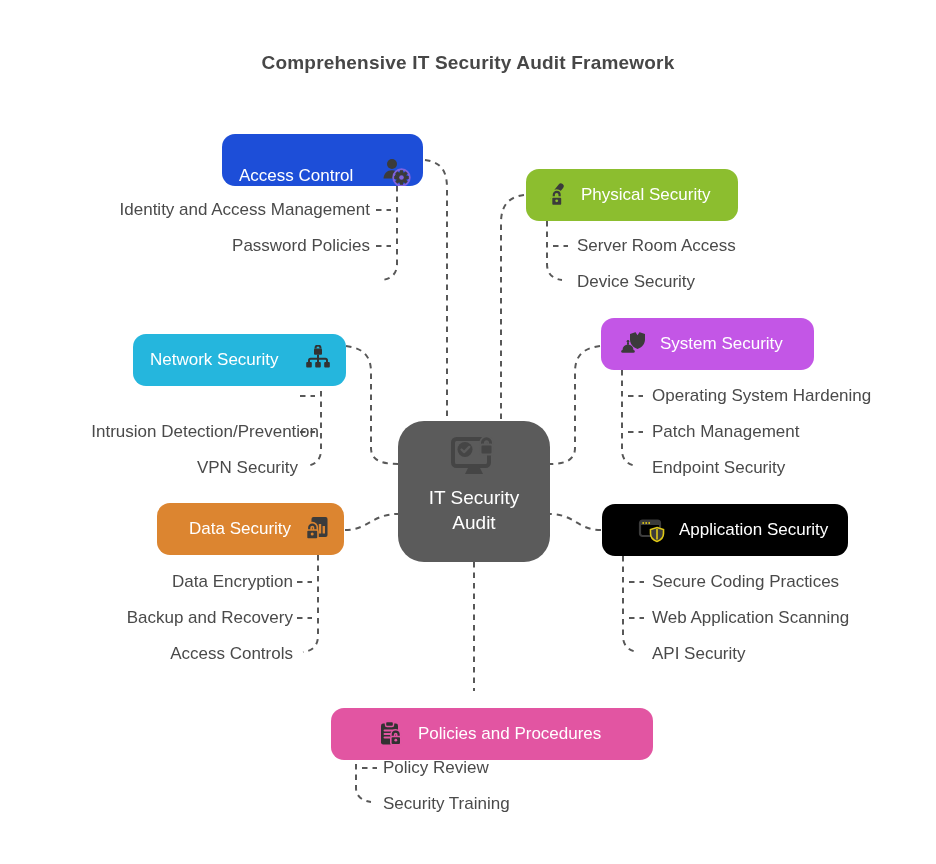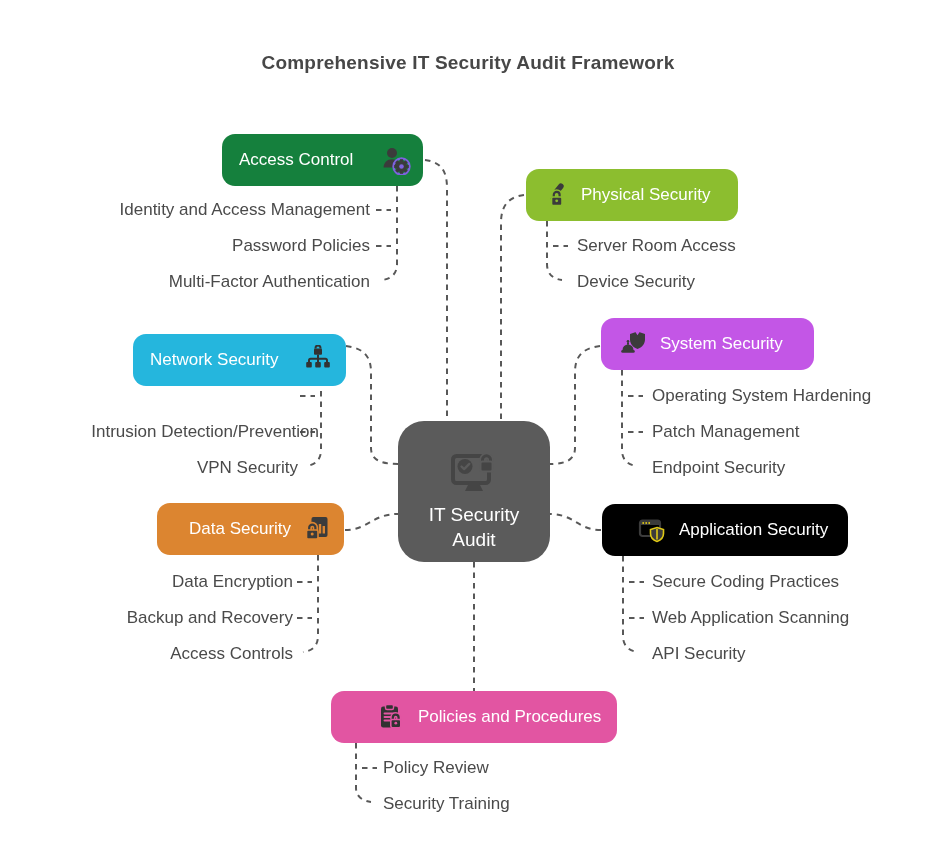--- a/index.html
+++ b/index.html
@@ -8,30 +8,30 @@
   .title{position:absolute;left:0;top:52px;width:100%;text-align:center;
          font-size:19px;font-weight:600;color:#474747;letter-spacing:.2px;}
   svg.connector-layer{position:absolute;left:0;top:0;pointer-events:none;}
   .cpath{fill:none;stroke:#585858;stroke-width:2;stroke-dasharray:5.5 5;}
   .node{position:absolute;height:52px;border-radius:13px;display:flex;align-items:center;
         box-sizing:border-box;color:#fff;font-size:17px;font-weight:500;}
   .node .nlabel{white-space:nowrap;}
   .icon-right{justify-content:space-between;padding:0 12px 0 17px;}
   .icon-left{justify-content:flex-start;gap:11px;padding:0 16px 0 12px;}
   .icon{display:flex;align-items:center;justify-content:center;flex:0 0 auto;}
-  .c-access{background:#15803d;}
+  .c-access{background:#1d4ed8;align-items:flex-end;}
   .c-physical{background:#8CBE2F;}
   .c-network{background:#25B6DD;margin-top:16px;}
   .c-system{background:#C356E6;}
   .c-data{background:#DC8530;padding-left:32px;}
   .c-application{background:#000000;padding-left:34px;}
   .c-policies{background:#E255A2;}
   .central{position:absolute;left:398px;top:421px;width:152px;height:141px;border-radius:26px;
            background:#5B5B5B;display:flex;flex-direction:column;align-items:center;
-           padding-top:32px;box-sizing:border-box;}
+           padding-top:15px;box-sizing:border-box;}
   .central .clabel{font-size:19px;font-weight:500;color:#fff;text-align:center;line-height:1.32;margin-top:5px;}
   .sub{position:absolute;font-size:17px;color:#4a4a4a;white-space:nowrap;height:26px;line-height:26px;}
   .sub.r{text-align:right;}
 </style>
 </head>
 <body>
 
 <div class="canvas">
 
   <div class="title">Comprehensive IT Security Audit Framework</div>
@@ -160,38 +160,37 @@
         <circle cx="6.2" cy="8" r="0.95" fill="#DFC816"></circle>
         <circle cx="9.2" cy="8" r="0.95" fill="#DFC816"></circle>
         <circle cx="12.2" cy="8" r="0.95" fill="#DFC816"></circle>
         <path d="M20 12.5 l6.5 2 v4 c0 4 -2.6 6.6 -6.5 8 c-3.9 -1.4 -6.5 -4 -6.5 -8 v-4 z" fill="#3b3b3b" stroke="#DFC816" stroke-width="1.6"></path>
         <path d="M20 14 V24.5" stroke="#DFC816" stroke-width="1.6" fill="none"></path>
       </svg>
     </span>
     <span class="nlabel">Application Security</span>
   </div>
 
-  <div class="node icon-left c-policies" style="left:331px;top:691px;width:286px;padding-left:44px;">
+  <div class="node icon-left c-policies" style="left:331px;top:708px;width:322px;padding-left:44px;">
     <span class="icon">
       <svg width="32" height="30" viewBox="0 0 30 30">
         <rect x="5" y="4.5" width="17" height="21" rx="2.2" fill="#323232"></rect>
         <rect x="9.5" y="2.5" width="8" height="5" rx="1.5" fill="#323232" stroke="#E255A2" stroke-width="1.4"></rect>
         <path d="M8.5 11.5 H18.5 M8.5 15 H18.5 M8.5 18.5 H14" stroke="#E255A2" stroke-width="1.9" stroke-linecap="round" fill="none"></path>
         <path d="M16.8 17.5 v-1.9 a2.9 2.9 0 0 1 5.8 0 v1.9" fill="none" stroke="#E255A2" stroke-width="5.2"></path>
         <path d="M16.8 17.5 v-1.9 a2.9 2.9 0 0 1 5.8 0 v1.9" fill="none" stroke="#323232" stroke-width="2.2"></path>
         <rect x="14.8" y="17.5" width="10" height="8.2" rx="1.6" fill="#323232" stroke="#E255A2" stroke-width="1.6"></rect>
         <circle cx="19.8" cy="21.2" r="1.4" fill="#E255A2"></circle>
       </svg>
     </span>
     <span class="nlabel">Policies and Procedures</span>
   </div>
 
   <div class="sub r" style="right:566px;top:197px;">Identity and Access Management</div>
   <div class="sub r" style="right:566px;top:233px;">Password Policies</div>
-  <div class="sub r" style="right:566px;top:269px;">Multi-Factor Authentication</div>
 
   <div class="sub r" style="right:617px;top:419px;margin-left:38px;">Intrusion Detection/Prevention</div>
   <div class="sub r" style="right:638px;top:455px;">VPN Security</div>
 
   <div class="sub r" style="right:643px;top:569px;">Data Encryption</div>
   <div class="sub r" style="right:643px;top:605px;">Backup and Recovery</div>
   <div class="sub r" style="right:643px;top:641px;">Access Controls</div>
 
   <div class="sub" style="left:577px;top:233px;">Server Room Access</div>
   <div class="sub" style="left:577px;top:269px;">Device Security</div>

